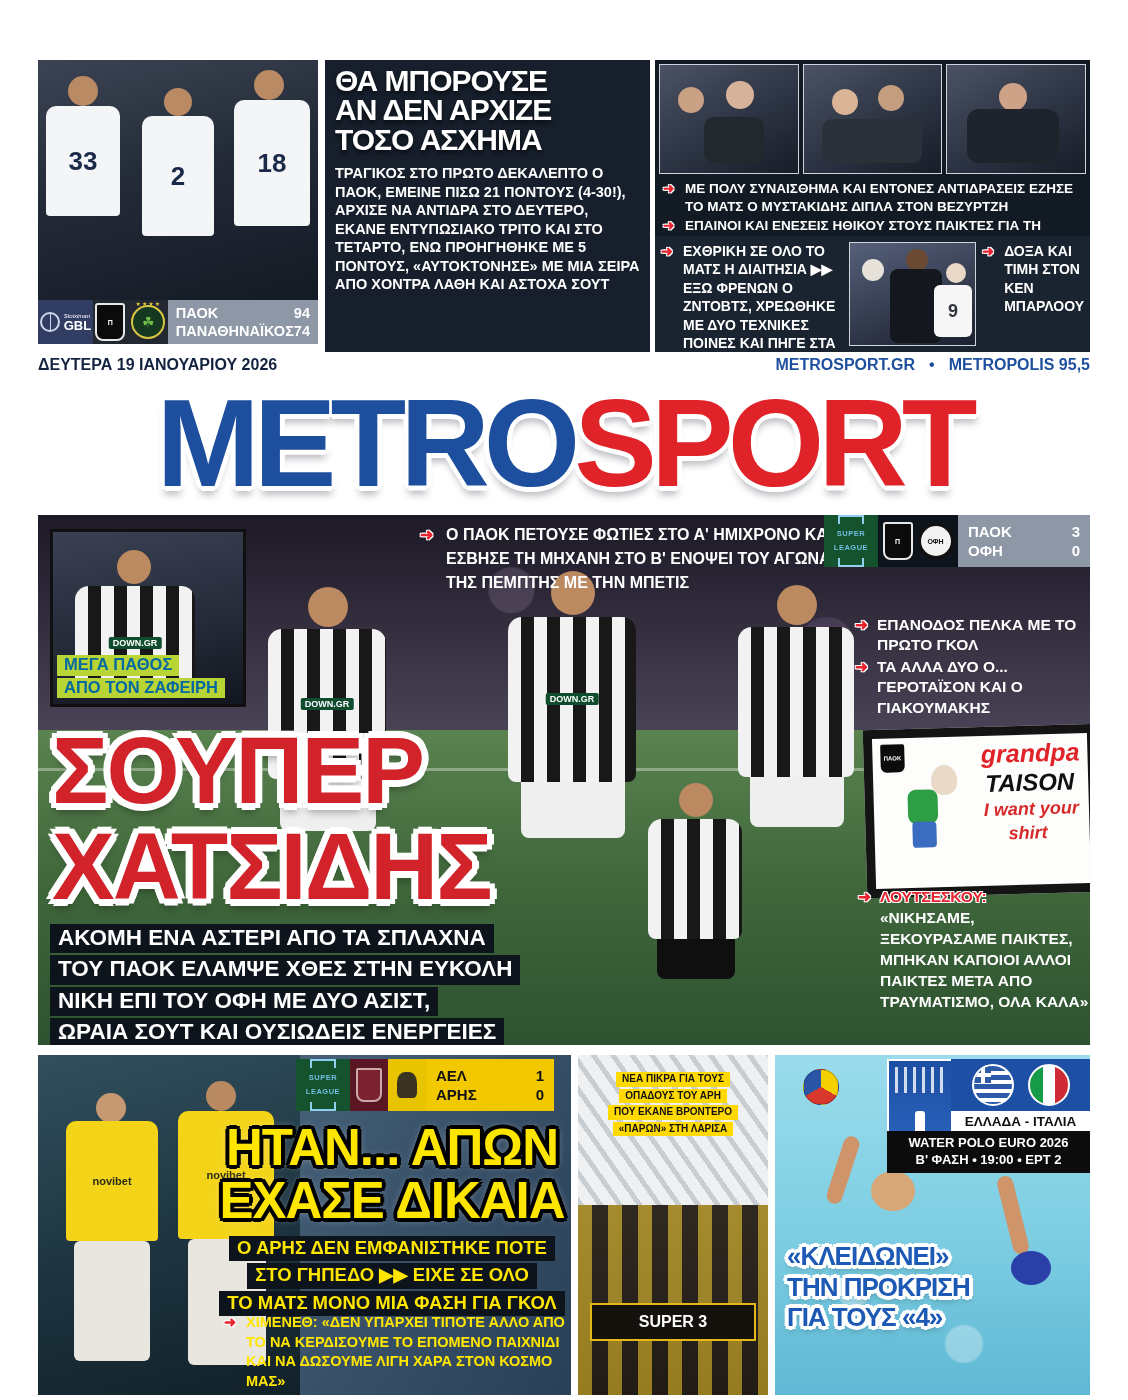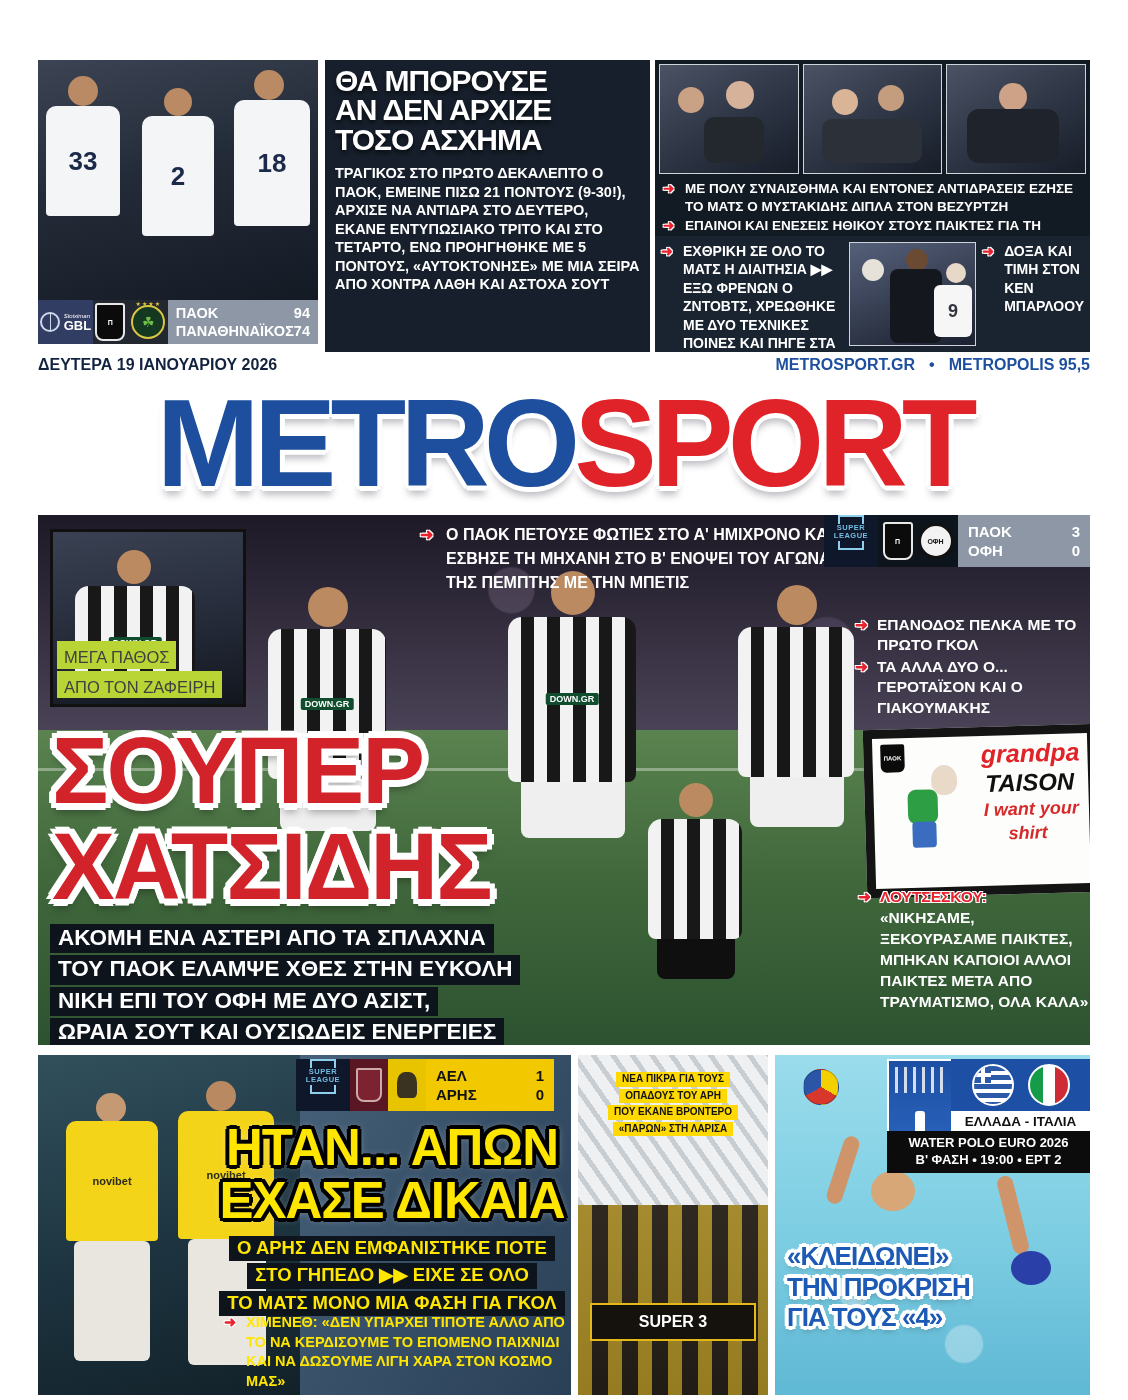--- a/index.html
+++ b/index.html
@@ -5,21 +5,21 @@
   html,body{margin:0;padding:0;background:#ffffff;}
   #page{position:relative;width:1128px;height:1400px;background:#fff;overflow:hidden;
         font-family:"Liberation Sans",sans-serif;-webkit-font-smoothing:antialiased;}
   .abs{position:absolute;}
 
   
   .arrow{color:#e8232e;font-weight:bold;font-style:normal;
          text-shadow:-1px -1px 0 #fff,1px -1px 0 #fff,-1px 1px 0 #fff,1px 1px 0 #fff;}
   .chip{display:inline-block;background:#0d141c;color:#fff;padding:2px 8px 3px;margin:1px 0;}
   .chip-y{display:inline-block;background:#0d141c;color:#ffe600;padding:2px 8px 3px;margin:1px 0;}
-  .chip-g{display:inline-block;background:#b8d435;color:#404040;padding:8px 7px 2px;margin:1px 0;font-weight:normal;}
+  .chip-g{display:inline-block;background:#b8d435;color:#0369a1;padding:1px 7px 2px;margin:1px 0;font-weight:bold;}
   .chip-sun{display:inline-block;background:#ffd900;color:#121212;padding:1px 6px 2px;margin:1px 0;font-weight:bold;}
 
   .out-white{text-shadow:-5px -5px 0 #fff,5px -5px 0 #fff,-5px 5px 0 #fff,5px 5px 0 #fff,
              -7px 0 0 #fff,7px 0 0 #fff,0 -7px 0 #fff,0 7px 0 #fff,0 9px 8px rgba(0,0,0,.35);}
   .out-white-sm{text-shadow:-3px -3px 0 #fff,3px -3px 0 #fff,-3px 3px 0 #fff,3px 3px 0 #fff,
              -4px 0 0 #fff,4px 0 0 #fff,0 -4px 0 #fff,0 4px 0 #fff,0 5px 6px rgba(0,0,0,.3);}
   .out-black{text-shadow:-3px -3px 0 #000,3px -3px 0 #000,-3px 3px 0 #000,3px 3px 0 #000,
              -4px 0 0 #000,4px 0 0 #000,0 -4px 0 #000,0 4px 0 #000,0 0 10px rgba(255,255,255,.6);}
 
   
@@ -95,21 +95,21 @@
     border-radius:14px 14px 8px 8px;position:relative;}
   .p-head{background:#bb8a61;border-radius:50%;margin:0 auto 2px;}
   .p-shorts{background:#0f0f0f;border-radius:0 0 8px 8px;margin:0 auto;}
   .p-shorts.white{background:#efefef;}
   .brand-chip{position:absolute;left:50%;transform:translateX(-50%);top:46%;background:#0f4d2e;color:#fff;
     font-size:9px;font-weight:bold;padding:1px 4px;white-space:nowrap;border-radius:2px;}
 
   .m-strip{left:382px;top:8px;width:430px;color:#fff;font-weight:bold;font-size:16px;line-height:1.5;
     display:grid;grid-template-columns:24px 1fr;gap:2px;}
   .m-score{right:0;top:0;height:52px;display:flex;}
-  .sl-box{width:54px;background:#0f172a;display:flex;flex-direction:column;align-items:center;justify-content:flex-start;color:#74bde4;}
+  .sl-box{width:54px;background:#14532d;display:flex;flex-direction:column;align-items:center;justify-content:space-between;color:#74bde4;}
   .sl-goal{width:22px;height:7px;border:2px solid #8ecfed;border-bottom:none;}
   .sl-goal.b{border-bottom:2px solid #8ecfed;border-top:none;}
   .sl-word{font-size:7.5px;font-weight:bold;letter-spacing:.5px;line-height:1.1;}
   .m-badges{width:80px;background:#0e141c;display:flex;align-items:center;justify-content:center;gap:5px;}
   .ofi-badge{width:30px;height:30px;border-radius:50%;background:#f2f2f2;border:3px solid #111;
     display:flex;align-items:center;justify-content:center;font-size:7px;font-weight:bold;color:#111;}
   .m-graypanel{width:112px;background:#8d97a5;color:#fff;font-weight:bold;font-size:15px;
     display:flex;flex-direction:column;justify-content:center;gap:1px;padding:0 10px;}
 
   .m-inset{left:12px;top:14px;width:190px;height:172px;border:3px solid #101010;overflow:hidden;
@@ -239,21 +239,21 @@
       </div>
     </div>
   </div>
 
   <div class="abs tc-box">
     <div class="tc-head">
       <div>ΘΑ ΜΠΟΡΟΥΣΕ</div>
       <div>ΑΝ ΔΕΝ ΑΡΧΙΖΕ</div>
       <div>ΤΟΣΟ ΑΣΧΗΜΑ</div>
     </div>
-    <div class="tc-body">ΤΡΑΓΙΚΟΣ ΣΤΟ ΠΡΩΤΟ ΔΕΚΑΛΕΠΤΟ Ο ΠΑΟΚ, ΕΜΕΙΝΕ ΠΙΣΩ 21 ΠΟΝΤΟΥΣ (9-30!), ΑΡΧΙΣΕ ΝΑ ΑΝΤΙΔΡΑ ΣΤΟ ΔΕΥΤΕΡΟ, ΕΚΑΝΕ ΕΝΤΥΠΩΣΙΑΚΟ ΤΡΙΤΟ ΚΑΙ ΣΤΟ ΤΕΤΑΡΤΟ, ΕΝΩ ΠΡΟΗΓΗΘΗΚΕ ΜΕ 5 ΠΟΝΤΟΥΣ, «ΑΥΤΟΚΤΟΝΗΣΕ» ΜΕ ΜΙΑ ΣΕΙΡΑ ΑΠΟ ΧΟΝΤΡΑ ΛΑΘΗ ΚΑΙ ΑΣΤΟΧΑ ΣΟΥΤ</div>
+    <div class="tc-body">ΤΡΑΓΙΚΟΣ ΣΤΟ ΠΡΩΤΟ ΔΕΚΑΛΕΠΤΟ Ο ΠΑΟΚ, ΕΜΕΙΝΕ ΠΙΣΩ 21 ΠΟΝΤΟΥΣ (4-30!), ΑΡΧΙΣΕ ΝΑ ΑΝΤΙΔΡΑ ΣΤΟ ΔΕΥΤΕΡΟ, ΕΚΑΝΕ ΕΝΤΥΠΩΣΙΑΚΟ ΤΡΙΤΟ ΚΑΙ ΣΤΟ ΤΕΤΑΡΤΟ, ΕΝΩ ΠΡΟΗΓΗΘΗΚΕ ΜΕ 5 ΠΟΝΤΟΥΣ, «ΑΥΤΟΚΤΟΝΗΣΕ» ΜΕ ΜΙΑ ΣΕΙΡΑ ΑΠΟ ΧΟΝΤΡΑ ΛΑΘΗ ΚΑΙ ΑΣΤΟΧΑ ΣΟΥΤ</div>
   </div>
 
   <div class="abs tr-box">
     <div class="tr-photos">
       <div class="tr-photo">
         <div class="blob" style="left:18px;top:22px;width:26px;height:26px;background:#c9a184;"></div>
         <div class="blob" style="left:66px;top:16px;width:28px;height:28px;background:#d6b29a;"></div>
         <div class="blob" style="left:44px;top:52px;width:60px;height:46px;background:#23282f;border-radius:10px;"></div>
       </div>
       <div class="tr-photo">

